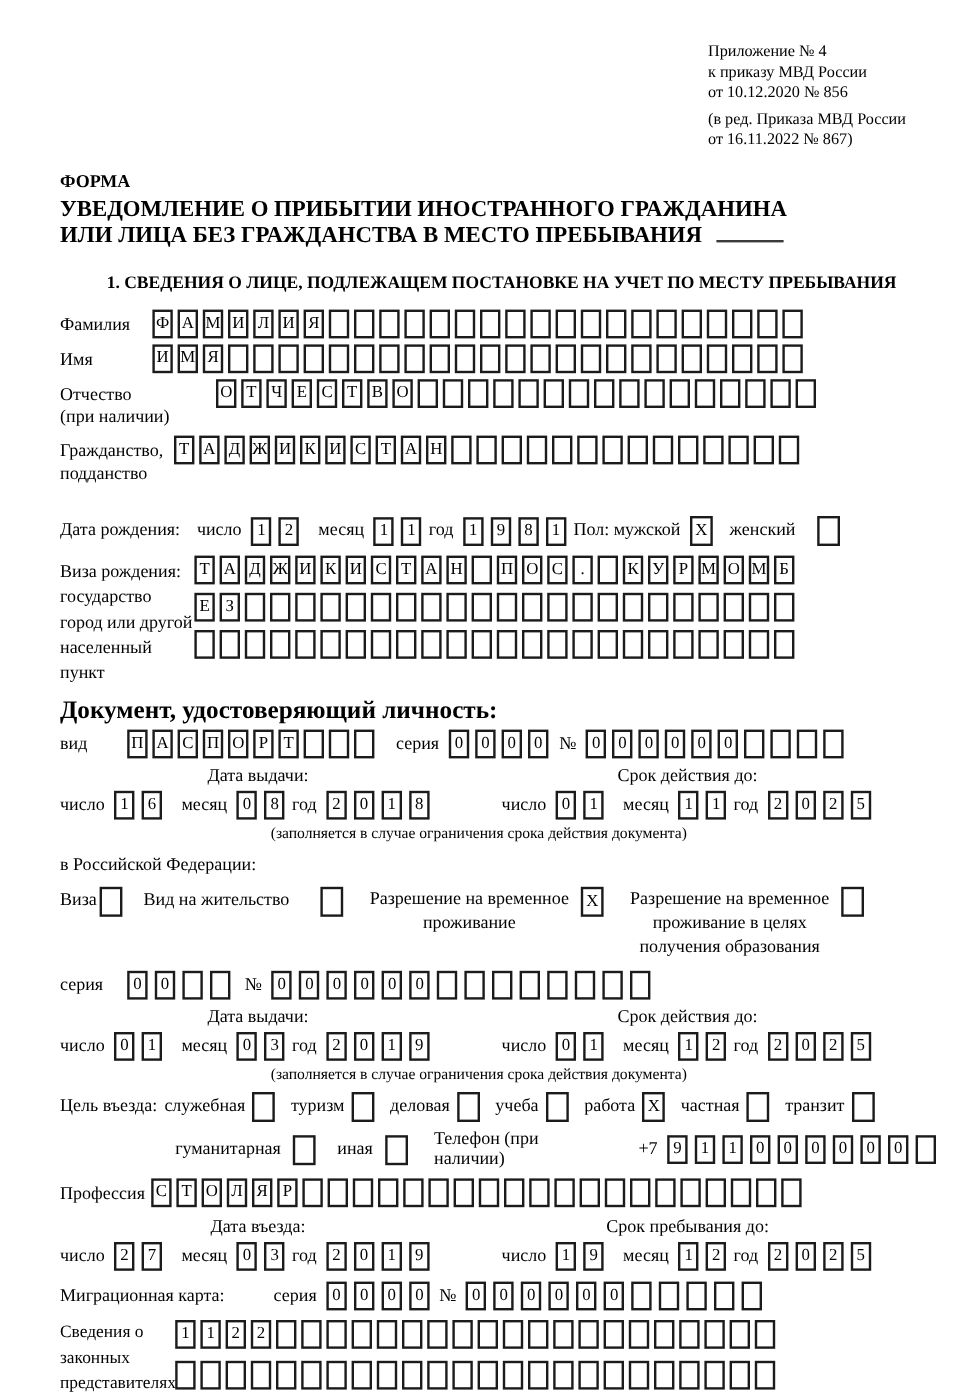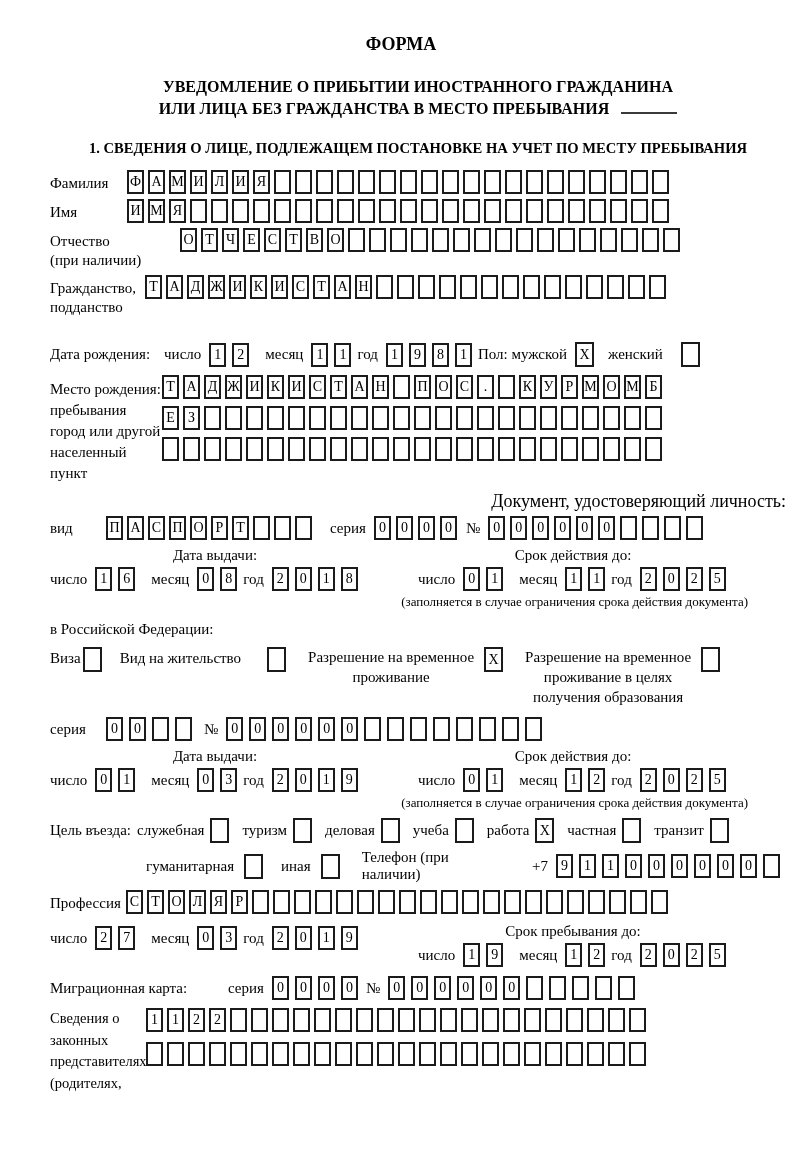--- a/index.html
+++ b/index.html
@@ -4,55 +4,63 @@
 <style>
   * { box-sizing: border-box; }
   html,body { margin:0; padding:0; }
   body {
     width:800px; height:1163px; overflow:hidden; background:#fff; color:#000;
     font-family:"Liberation Serif","DejaVu Serif",serif; font-size:15px;
   }
   .page { padding:34px 14px 0 50px; }
   .hdr { margin-left:auto; width:196px; font-size:13.5px; line-height:17px; }
   .hdr-gap { height:5px; }
-  .forma { text-align:center; padding-right:34px; font-weight:bold; margin-top:0; font-size:18px; }
-  .title { text-align:center; font-weight:bold; font-size:16px; line-height:22px; margin-top:21px; }
+  .forma { text-align:left; padding-right:34px; font-weight:bold; margin-top:20px; font-size:15px; }
+  .title { text-align:left; font-weight:bold; font-size:19px; line-height:22px; margin-top:3px; }
   .title-underline { display:inline-block; width:56px; border-bottom:2.5px solid #3a3a3a; height:4px; margin-left:12px; }
   .sec { font-weight:bold; text-align:center; margin-top:20px; font-size:14.6px; }
   .row { display:flex; align-items:flex-start; margin-top:5px; }
   .rowc { align-items:center; }
   .flabel { flex:none; line-height:19px; padding-top:4px; }
   .boxes { display:flex; flex-wrap:nowrap; }
   .cbox {
     flex:none; display:inline-flex; align-items:center; justify-content:center;
     width:17px; height:24px; border:2px solid #1b1b1b; margin-right:4px; font-size:14px;
   }
   .dg .cbox { margin-right:6px; }
   .tg .cbox { margin-right:5px; }
   .solo { width:19px; height:25px; }
   .dlab { flex:none; margin-right:8px; }
-  .dochead { font-weight:normal; text-align:right; font-size:18px; margin-top:7px; }
+  .dochead { font-weight:bold; text-align:left; font-size:21px; margin-top:7px; }
   .daterow { display:flex; margin-top:7px; }
   .datecol-l { flex:0 0 368px; }
   .datecol-r { flex:1; }
   .dtitle { width:330px; text-align:center; line-height:17px; }
   .dtitle-r { width:310px; text-align:center; line-height:17px; }
   .dboxes { display:flex; align-items:center; margin-top:3px; }
-  .vnote { text-align:right; padding-right:38px; font-size:13px; margin-top:3px; }
+  .vnote { text-align:center; padding-right:38px; font-size:13px; margin-top:3px; }
   .ptext { line-height:22px; margin-top:8px; }
   .pcol { text-align:center; line-height:20px; }
   .pl { margin-left:9px; margin-right:6px; }
   .ml14 { margin-left:14px; } .ml10 { margin-left:10px; } .ml18 { margin-left:18px; }
   .mt7 { margin-top:7px; }
 </style>
 </head>
 <body>
 
 <div class="page">
 
+  <div class="hdr">
+    <div>Приложение № 4</div>
+    <div>к приказу МВД России</div>
+    <div>от 10.12.2020 № 856</div>
+    <div class="hdr-gap"></div>
+    <div>(в ред. Приказа МВД России</div>
+    <div>от 16.11.2022 № 867)</div>
+  </div>
   <div class="forma">ФОРМА</div>
 
   <div class="title">
     <div>УВЕДОМЛЕНИЕ О ПРИБЫТИИ ИНОСТРАННОГО ГРАЖДАНИНА</div>
     <div>
       <span>ИЛИ ЛИЦА БЕЗ ГРАЖДАНСТВА В МЕСТО ПРЕБЫВАНИЯ</span><span class="title-underline"></span>
     </div>
   </div>
 
   <div class="sec">1. СВЕДЕНИЯ О ЛИЦЕ, ПОДЛЕЖАЩЕМ ПОСТАНОВКЕ НА УЧЕТ ПО МЕСТУ ПРЕБЫВАНИЯ</div>
@@ -208,22 +216,22 @@
         <span class="cbox">1</span>
       </span>
     <span class="dlab">Пол: мужской</span>
     <span class="cbox solo">X</span>
     <span class="dlab ml10">женский</span>
     <span class="cbox solo ml10"></span>
   </div>
 
   <div class="row" style="margin-top:8px">
     <div class="flabel" style="width:112px;line-height:21px">
-      <div>Место рождения:</div>
-      <div>пребывания</div>
+      <div>Виза рождения:</div>
+      <div>государство</div>
       <div>город или другой</div>
       <div>населенный пункт</div>
     </div>
     <div>
       <div class="boxes">
           <span class="cbox">Т</span>
           <span class="cbox">А</span>
           <span class="cbox">Д</span>
           <span class="cbox">Ж</span>
           <span class="cbox">И</span>
@@ -551,20 +559,21 @@
         <span class="cbox"></span>
         <span class="cbox"></span>
         <span class="cbox"></span>
         <span class="cbox"></span>
         <span class="cbox"></span>
       </div>
   </div>
 
   <div class="daterow" style="margin-top:9px">
     <div class="datecol-l">
+      <div class="dtitle">Дата въезда:</div>
       <div class="dboxes">
         <span class="dlab">число</span>
         <span class="boxes dg">
             <span class="cbox">2</span>
             <span class="cbox">7</span>
           </span>
         <span class="dlab ml10">месяц</span>
         <span class="boxes dg">
             <span class="cbox">0</span>
             <span class="cbox">3</span>

